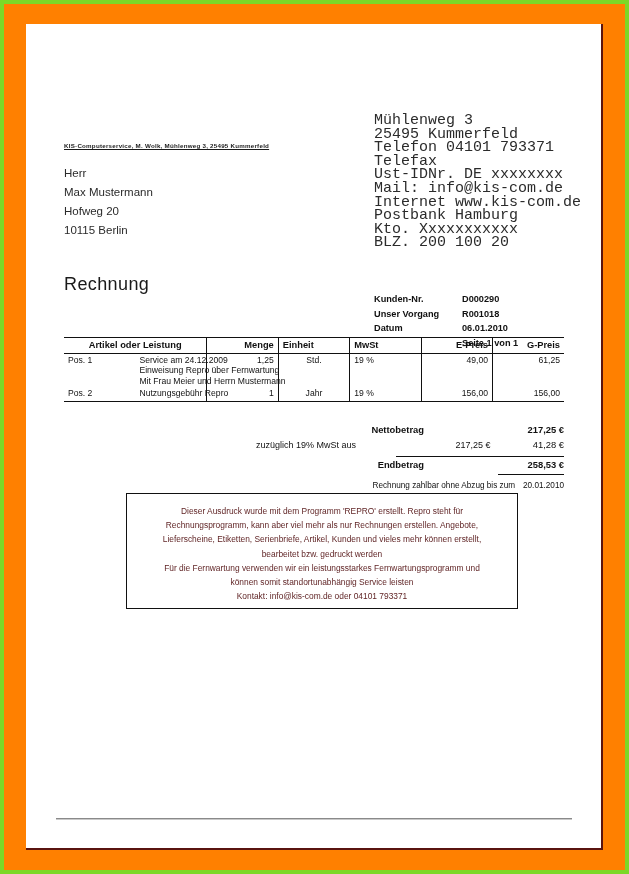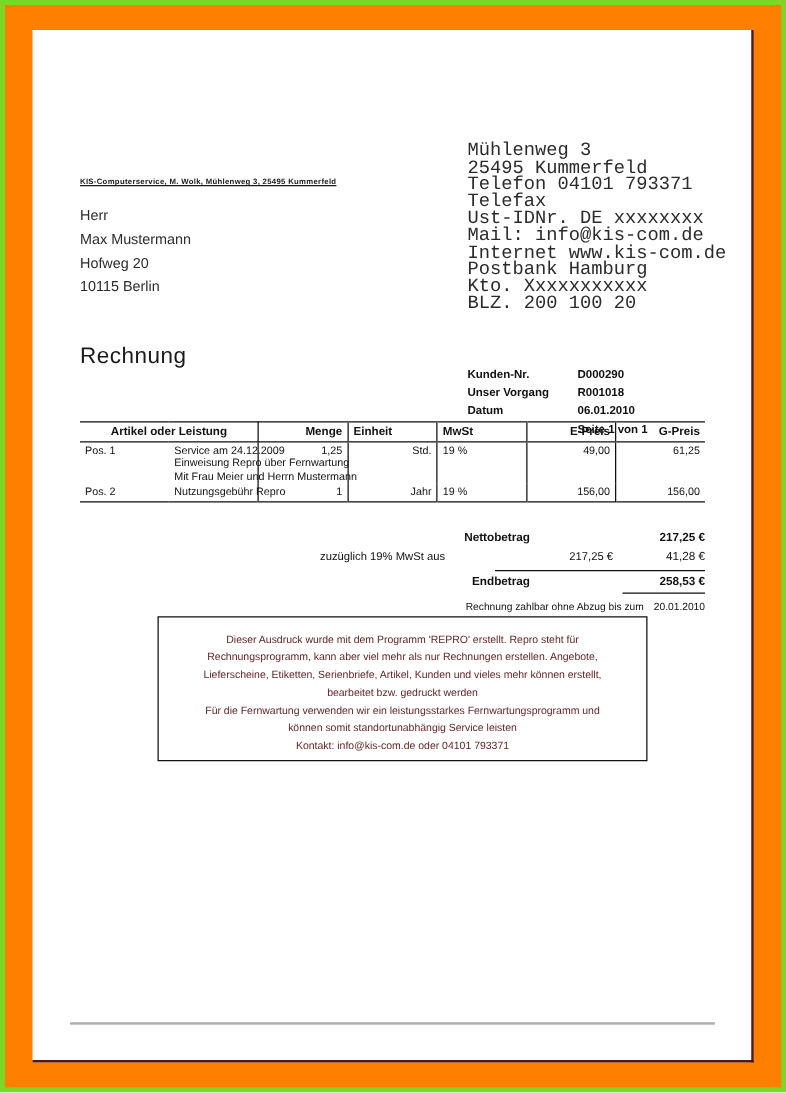--- a/index.html
+++ b/index.html
@@ -170,21 +170,21 @@
   #items th.th-gpreis { border-left: 1.2px solid #111; }
 
   #items td {
     padding: 1px 4px;
     vertical-align: top;
     white-space: nowrap;
   }
   .c-pos { width: 34px; text-align: left; }
   .c-desc { text-align: left; border-right: 1.2px solid #111; }
   .c-menge { width: 40px; text-align: right; }
-  .c-einheit { width: 42px; text-align: right; border-left: 1.2px solid #111; }
+  .c-einheit { width: 42px; text-align: center; border-left: 1.2px solid #111; }
   .c-mwst { width: 36px; text-align: left; border-left: 1.2px solid #111; }
   .c-epreis { width: 76px; text-align: right; border-left: 1.2px solid #111; }
   .c-gpreis { width: 96px; text-align: right; border-left: 1.2px solid #111; }
   #items tr.row-last td { padding-bottom: 2px; }
   #items tbody { border-bottom: 1.6px solid #111; }
   .sub-line { line-height: 10.5px; }
 
   
   #totals {
     position: absolute;

